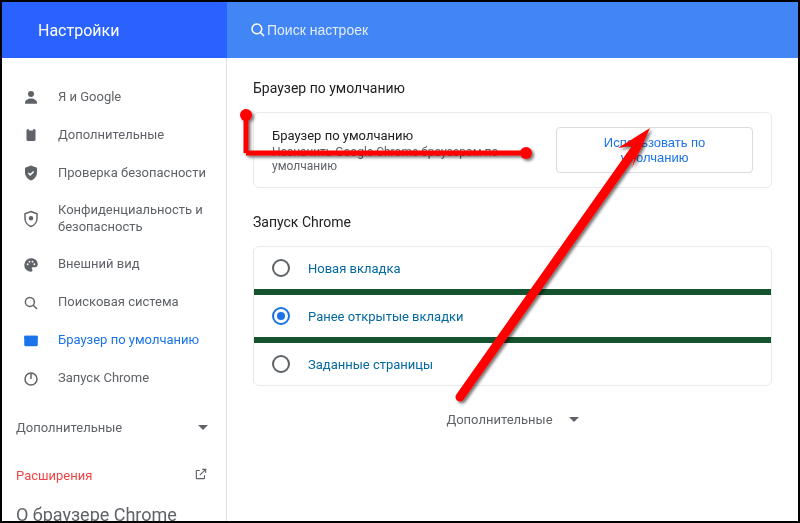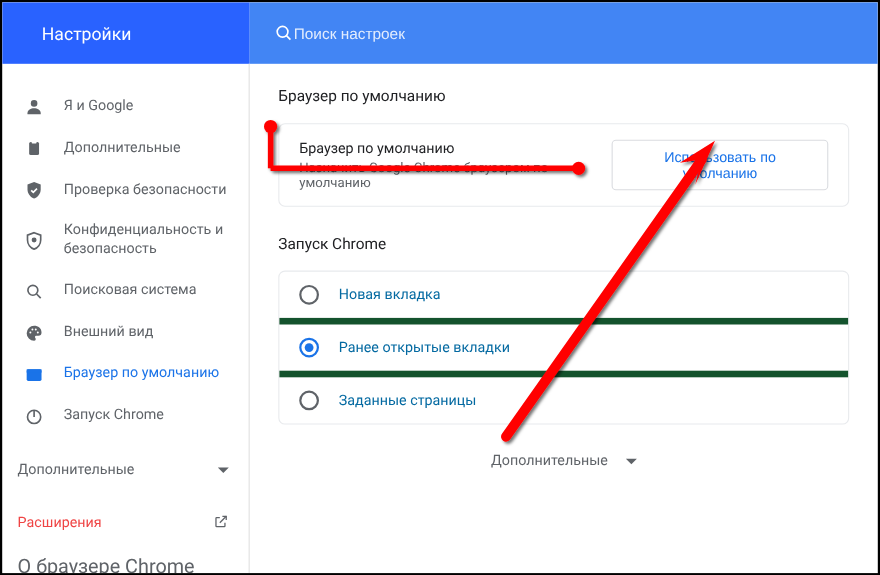--- a/index.html
+++ b/index.html
@@ -186,39 +186,39 @@
           <svg width="18" height="18" viewBox="0 0 24 24" fill="none" stroke="#5f6368" stroke-width="2">
               <path d="M12 2l8 3v6c0 5-3.5 9.5-8 11-4.5-1.5-8-6-8-11V5z"></path>
               <circle cx="12" cy="11" r="2" fill="#5f6368"></circle>
             </svg>
         </span>
         <span>Конфиденциальность и безопасность</span>
       </div>
 
       <div class="side-item">
         <span class="icon">
-          <svg width="18" height="18" viewBox="0 0 24 24" fill="none" stroke="#5f6368" stroke-width="2">
-              <circle cx="10.5" cy="10.5" r="6"></circle>
-              <line x1="20" y1="20" x2="15" y2="15"></line>
-            </svg>
-        </span>
-        <span>Поисковая система</span>
-      </div>
-
-      <div class="side-item">
-        <span class="icon">
           <svg width="18" height="18" viewBox="0 0 24 24" fill="#5f6368">
               <path d="M12 3a9 9 0 100 18c1.5 0 2-1 2-2s-1-1.5-1-2.5 1-1.5 2-1.5h2a4 4 0 004-4C21 6 17 3 12 3z"></path>
               <circle cx="7.5" cy="11" r="1.2" fill="#fff"></circle>
               <circle cx="10" cy="7.5" r="1.2" fill="#fff"></circle>
               <circle cx="14" cy="7.5" r="1.2" fill="#fff"></circle>
               <circle cx="16.5" cy="11" r="1.2" fill="#fff"></circle>
             </svg>
         </span>
         <span>Внешний вид</span>
+      </div>
+
+      <div class="side-item">
+        <span class="icon">
+          <svg width="18" height="18" viewBox="0 0 24 24" fill="none" stroke="#5f6368" stroke-width="2">
+              <circle cx="10.5" cy="10.5" r="6"></circle>
+              <line x1="20" y1="20" x2="15" y2="15"></line>
+            </svg>
+        </span>
+        <span>Поисковая система</span>
       </div>
 
       <div class="side-item active">
         <span class="icon">
           <svg width="18" height="18" viewBox="0 0 24 24" fill="#1a73e8">
               <rect x="3" y="5" width="18" height="14" rx="2"></rect>
               <rect x="3" y="5" width="18" height="4" fill="#1a73e8"></rect>
               <rect x="3" y="9" width="18" height="10" fill="#fff" opacity="0.0"></rect>
             </svg>
         </span>

